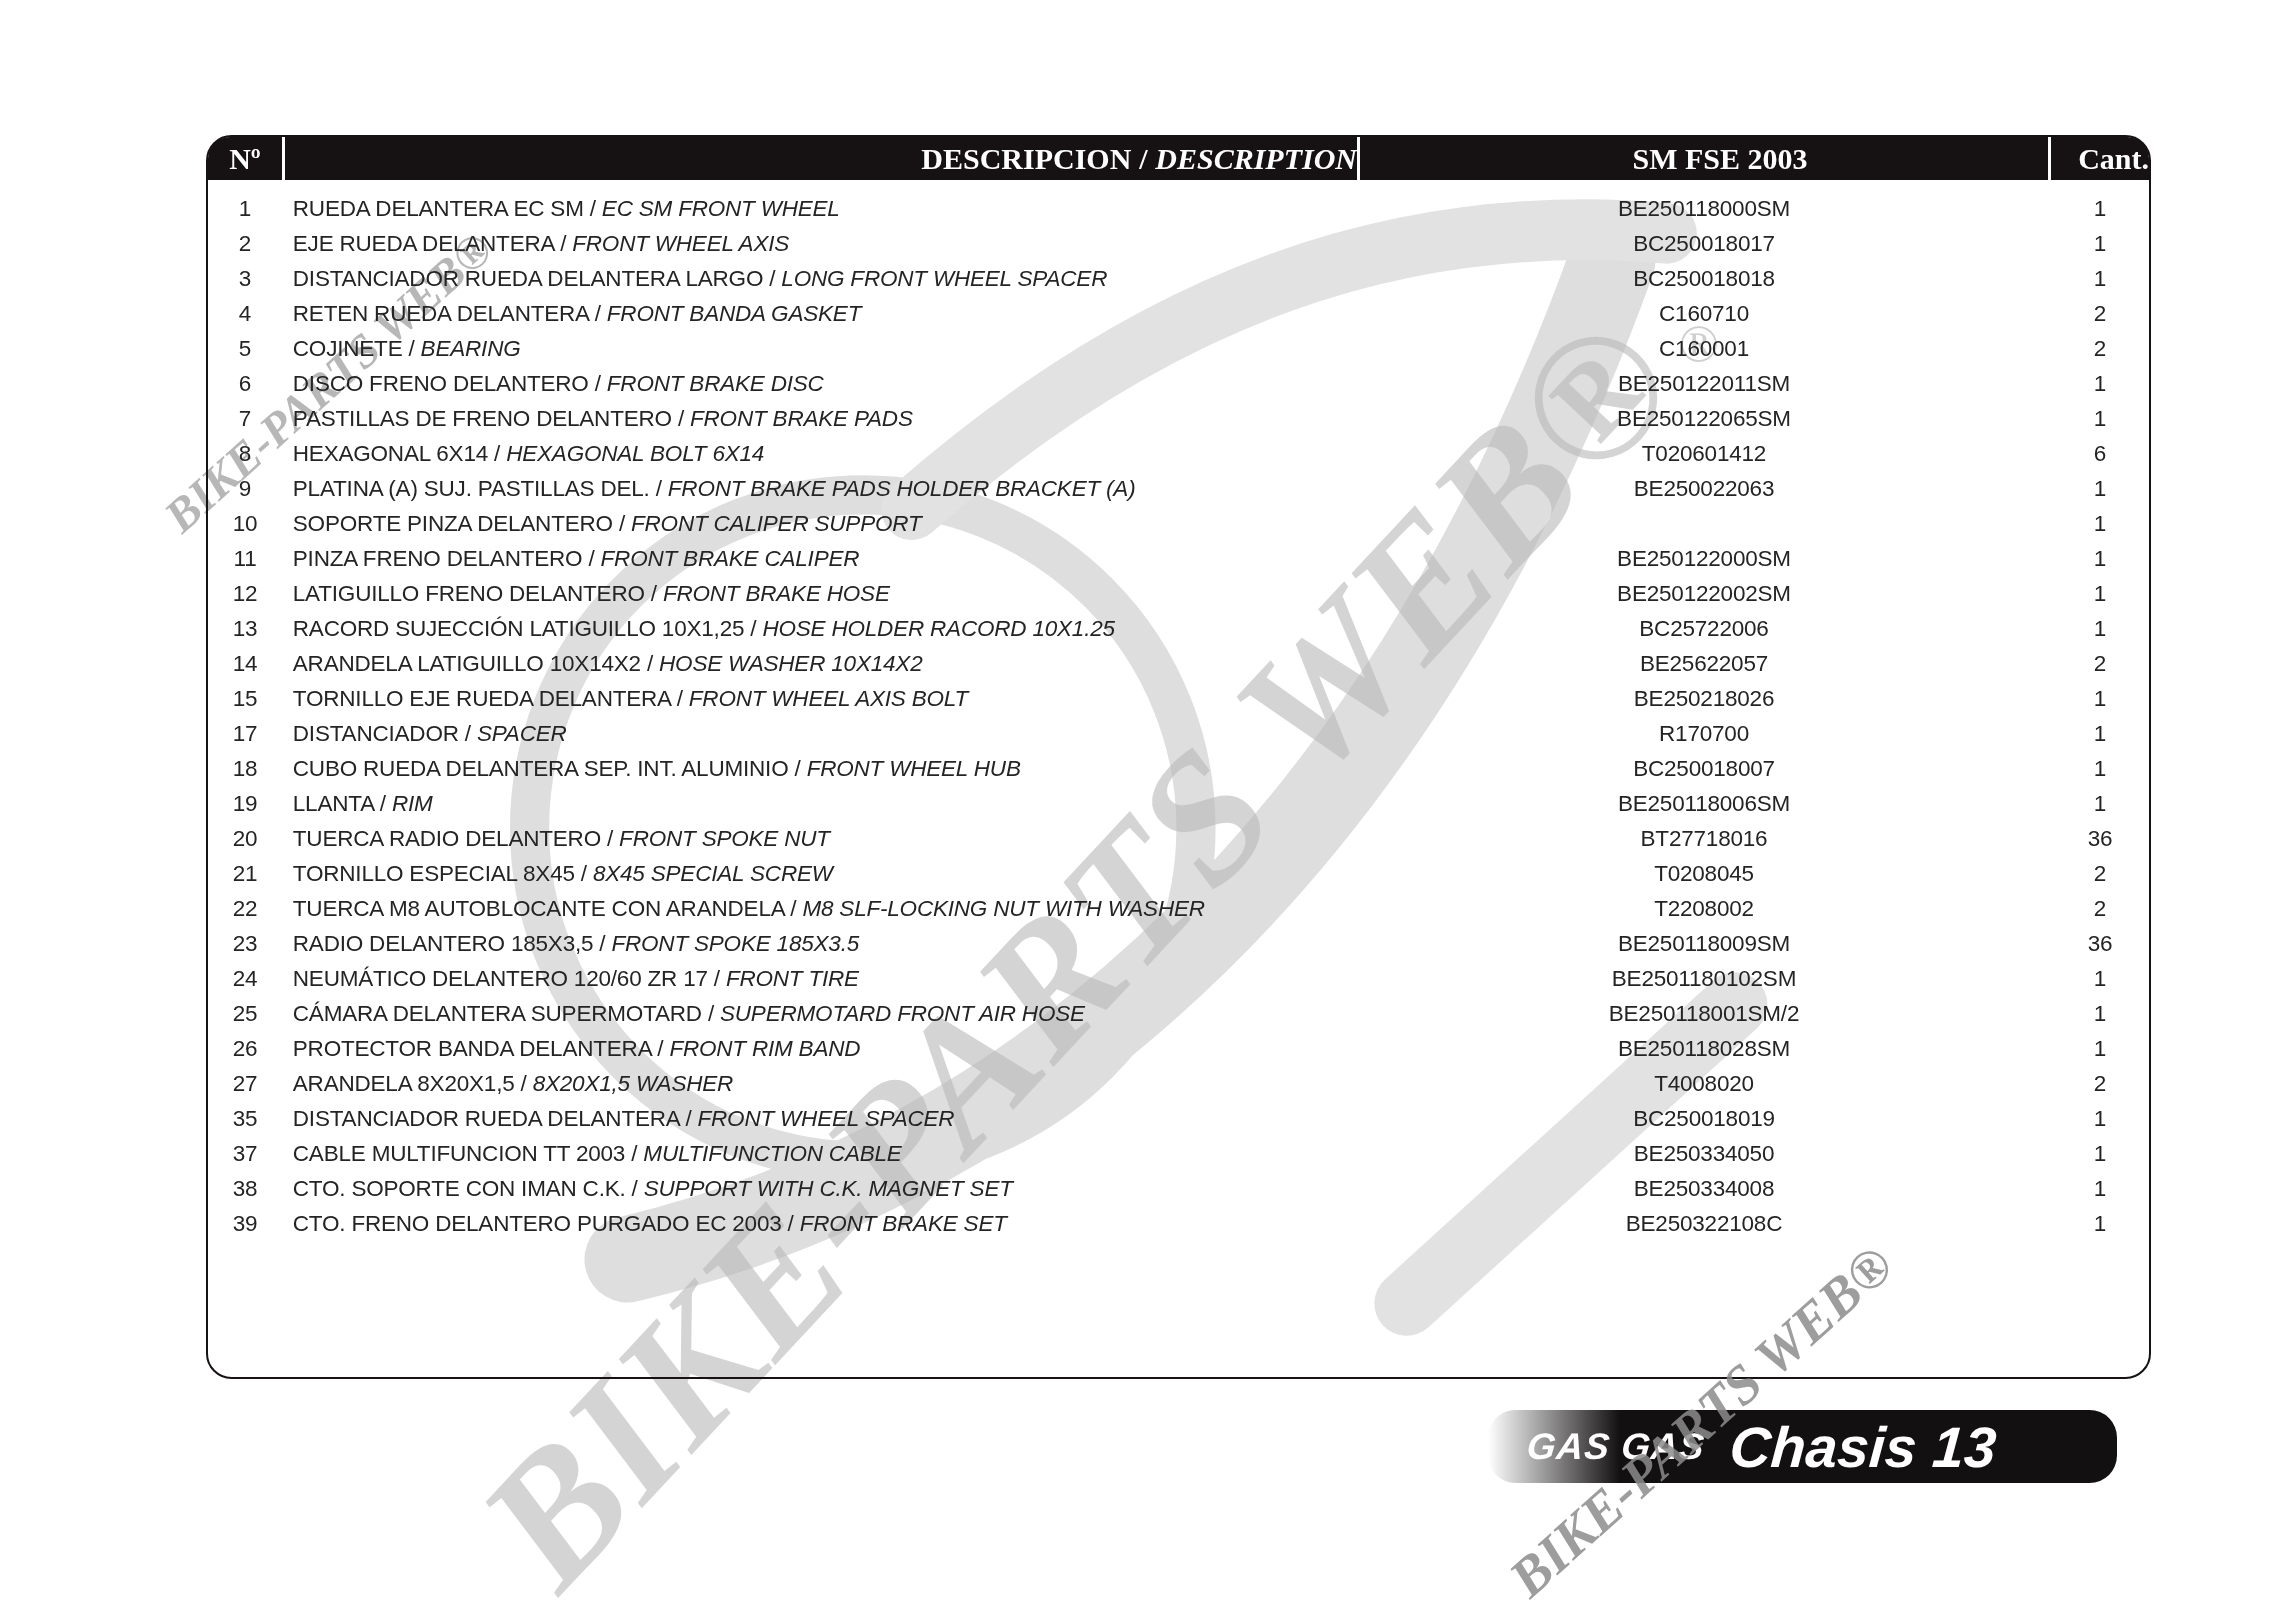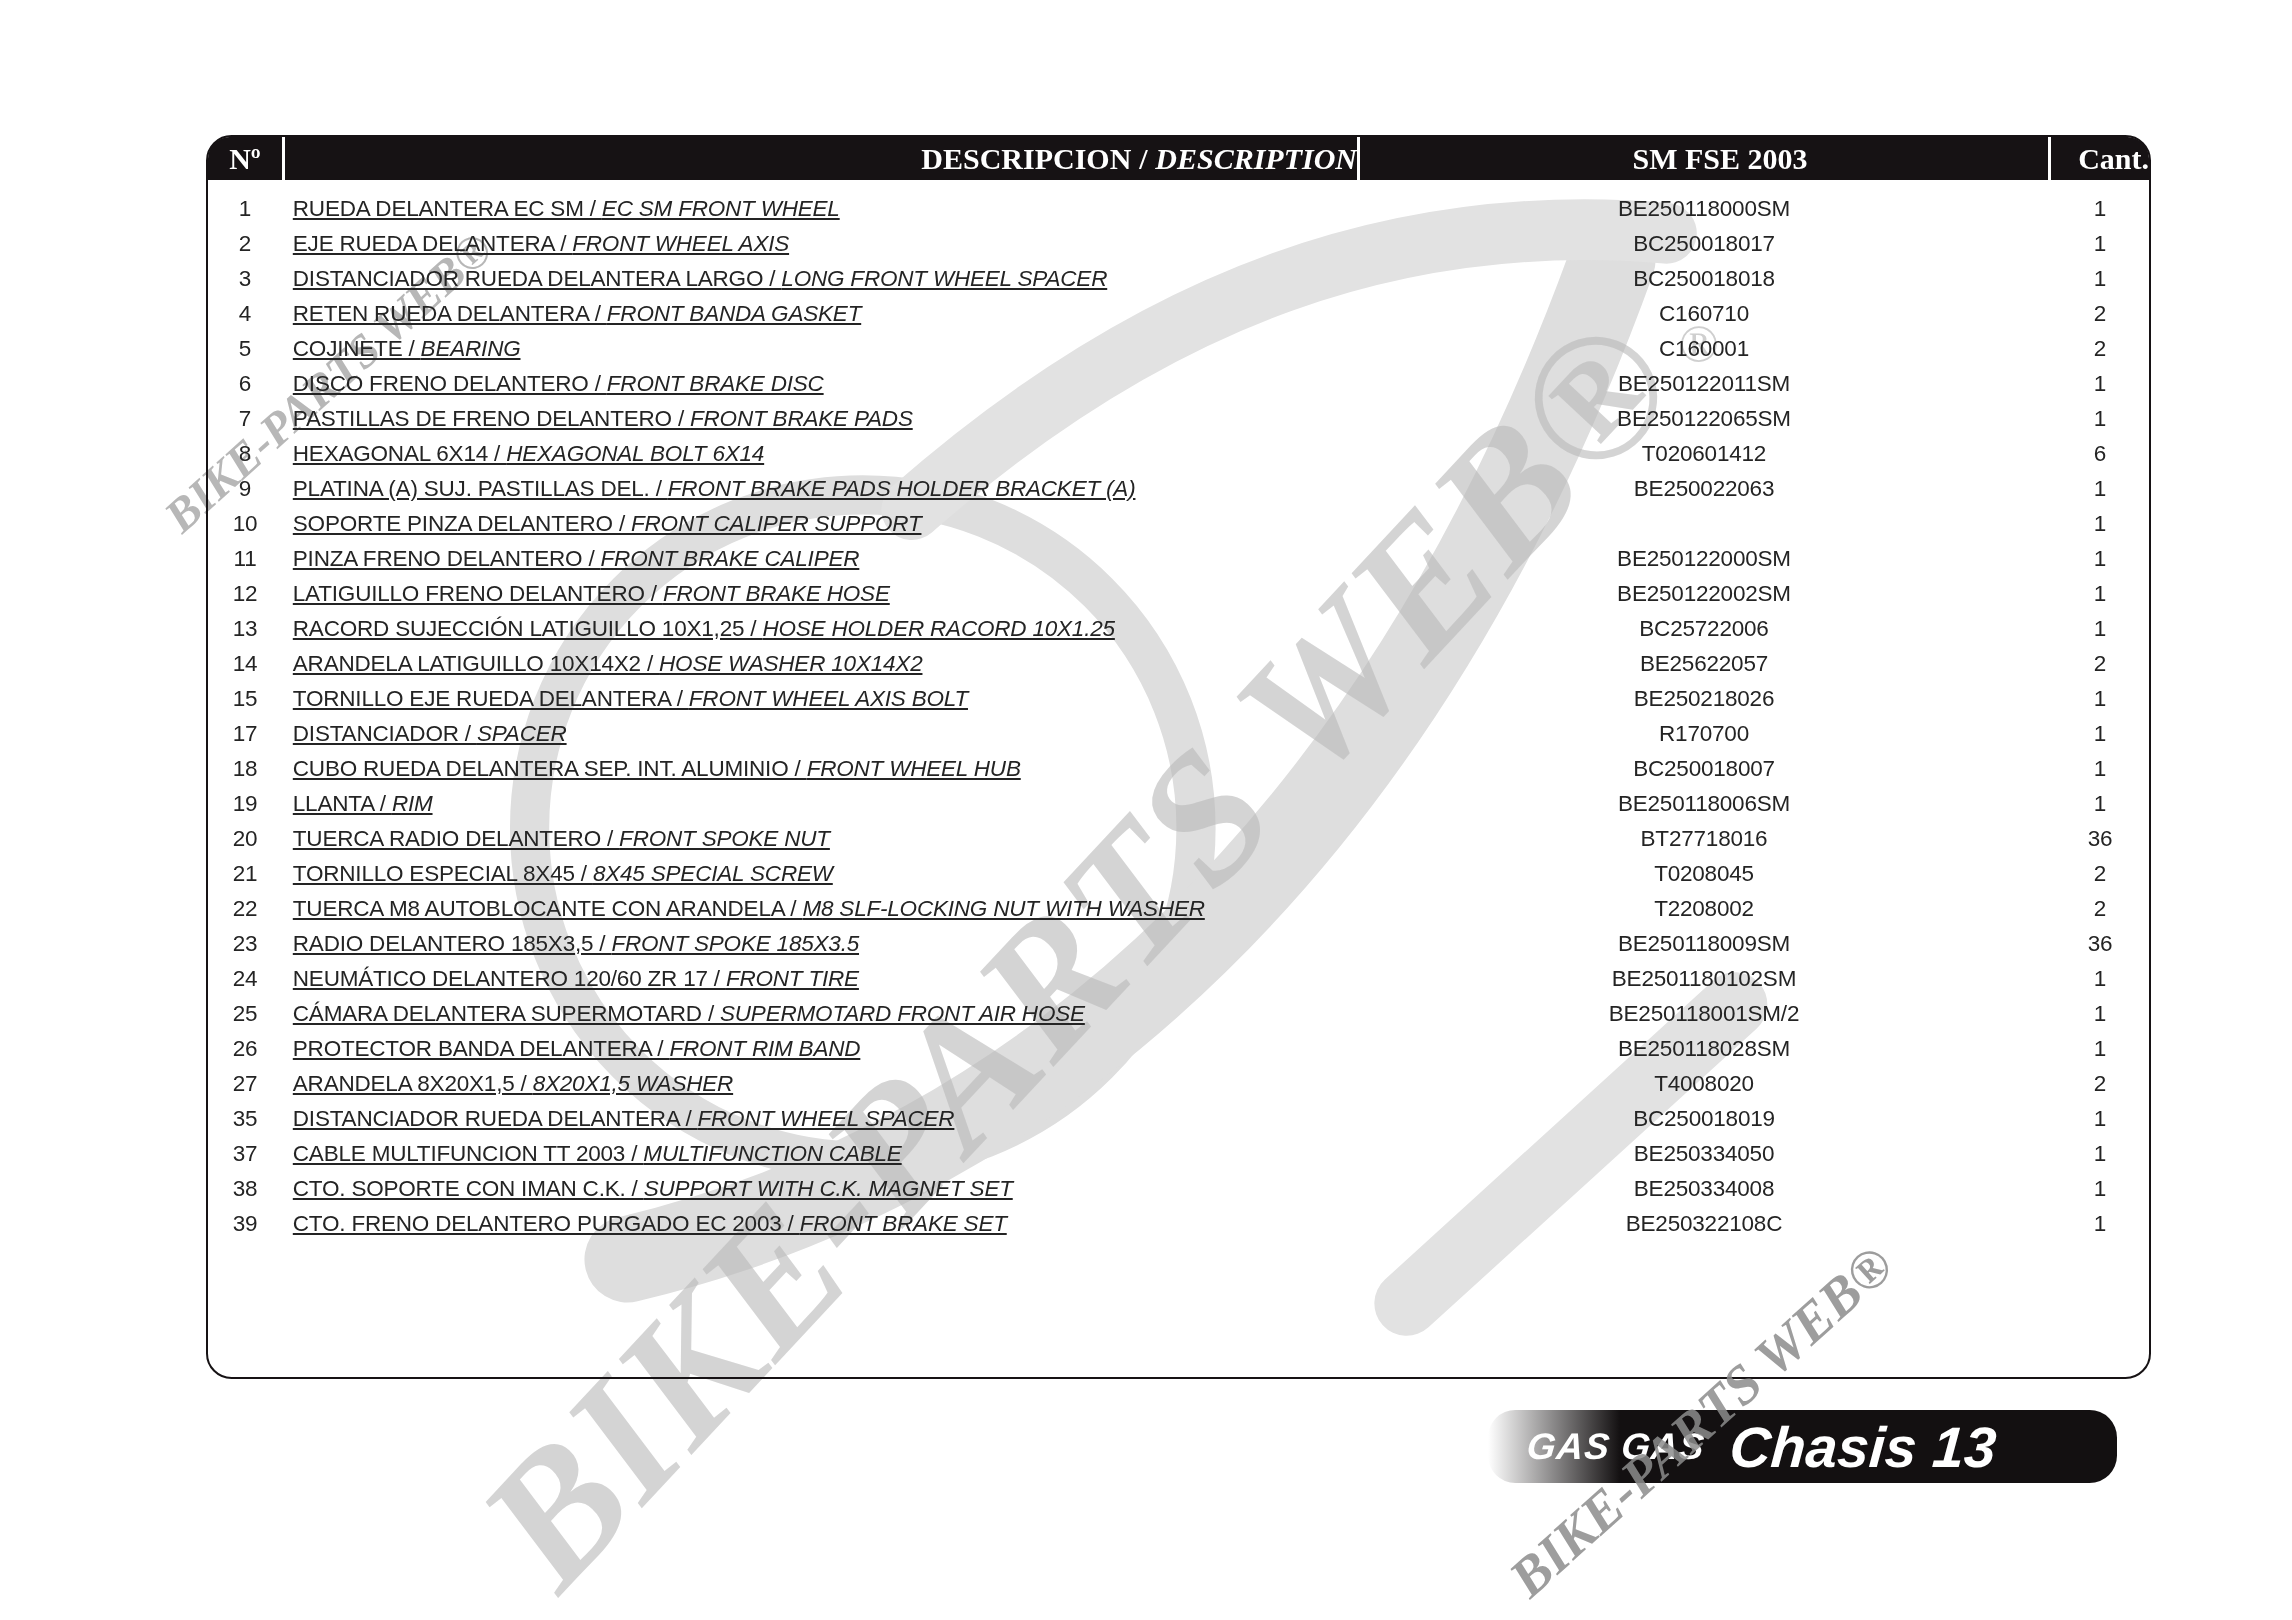--- a/index.html
+++ b/index.html
@@ -30,21 +30,21 @@
   .hc-qty{width:101px;border-left:3.9px solid #fff;justify-content:flex-end;padding-left:10px;}
   .h-italic{font-style:italic;}
   .h-sep{font-style:normal;padding:0 7.8px;}
 
   
   #table-rows{padding-top:10.8px;}
   .prow{display:flex;height:35px;line-height:35px;font-size:22.5px;color:#242424;
         letter-spacing:-0.2px;white-space:nowrap;}
   .rc{box-sizing:border-box;}
   .rc-num{width:74px;text-align:center;}
-  .rc-desc{flex:1;border-left:3.9px solid transparent;padding-left:7.8px;overflow:hidden;text-decoration:underline;}
+  .rc-desc{flex:1;border-left:3.9px solid transparent;padding-left:7.8px;overflow:hidden;}
   .rc-code{width:691px;border-left:3.9px solid transparent;text-align:center;}
   .rc-qty{width:101px;border-left:3.9px solid transparent;text-align:center;}
   .d-en{font-style:italic;}
 
   
   #brand-banner{position:absolute;left:1488px;top:1410px;width:629px;height:73px;
       border-radius:27.4px;z-index:5;display:flex;align-items:center;
       background:linear-gradient(90deg,#ffffff 0%,#131011 21%,#131011 100%);}
   #gasgas-logo{font-family:"Liberation Sans", sans-serif;font-weight:bold;font-style:italic;
       font-size:37px;color:#fff;letter-spacing:1px;margin-left:39px;

